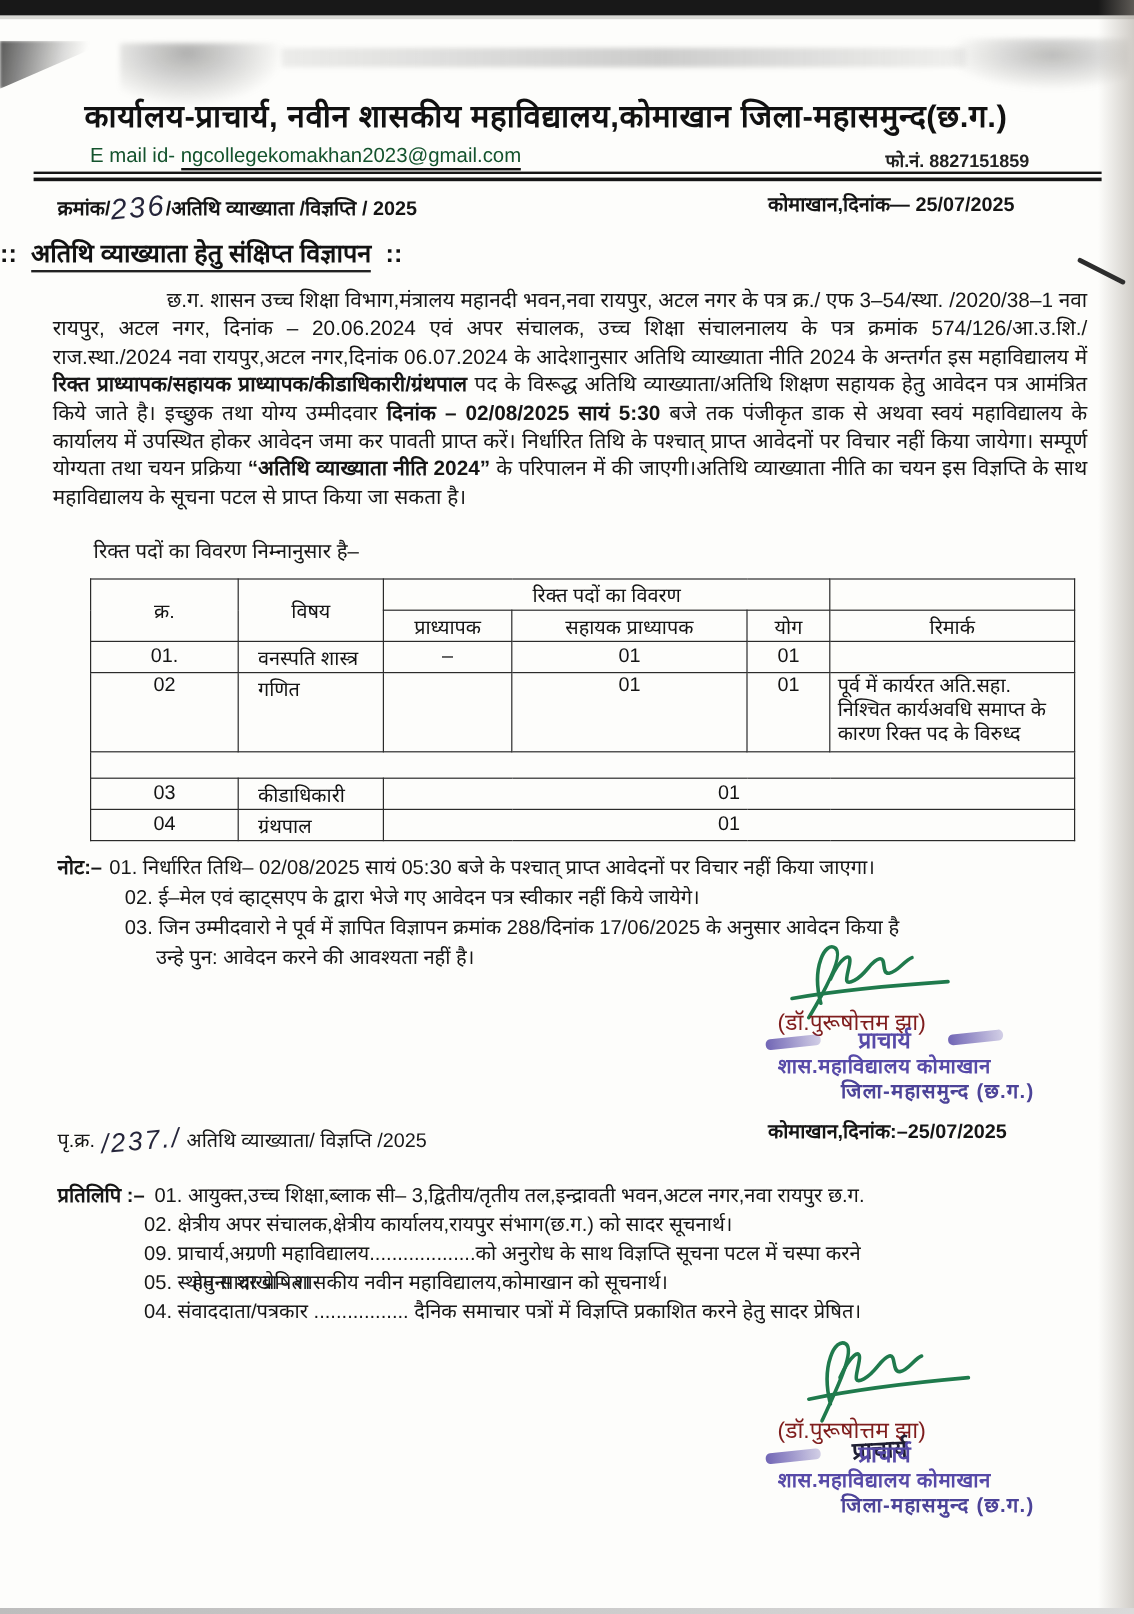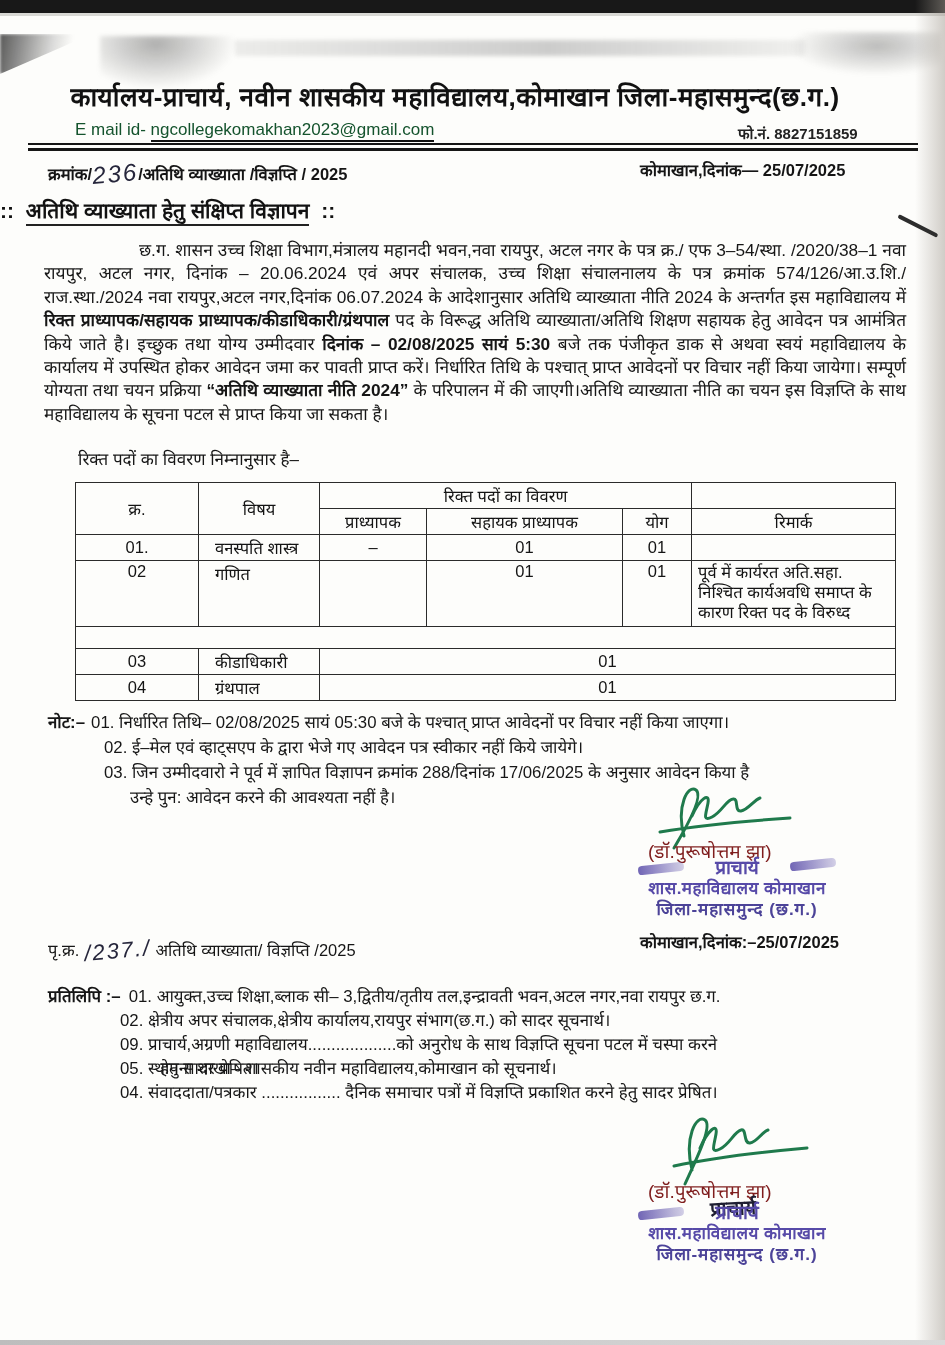--- a/index.html
+++ b/index.html
@@ -82,21 +82,21 @@
   .sig1{top:778px;left:640px;}
   .sig2{top:1108px;left:652px;}
   .sig-name{font-size:19px;color:#7f1d1d;}
   .name1{top:838px;left:648px;}
   .name2{top:1178px;left:648px;}
   .stamp{width:250px;text-align:center;color:#574aa8;filter:blur(.45px);}
   .stamp1{top:857px;left:612px;}
   .stamp2{top:1202px;left:612px;}
   .stamp-l1{font-size:19px;font-weight:bold;line-height:21px;position:relative;}
   .stamp-l2{font-size:17px;font-weight:bold;line-height:21px;letter-spacing:.5px;}
-  .stamp-l3{font-size:17px;font-weight:bold;line-height:21px;letter-spacing:1px;color:#4c4398;}
+  .stamp-l3{font-size:17px;font-weight:bold;line-height:21px;letter-spacing:1px;color:#4c4398;text-align:right;}
   .wing{position:absolute;height:9px;border-radius:4px;
     background:linear-gradient(90deg,rgba(87,74,168,.85),rgba(87,74,168,.25));}
   .wing-l{left:26px;top:7px;width:46px;transform:rotate(-6deg);}
   .wing-r{right:26px;top:3px;width:46px;transform:rotate(-6deg);}
   .black-designation{top:1194px;left:710px;font-size:20px;font-weight:bold;
     color:#1e1e32;transform:rotate(-3deg);}
 
   
   .end-left{top:936px;left:48px;font-size:16.5px;color:#161616;}
   .end-right{top:930px;left:640px;font-size:16.5px;font-weight:bold;color:#151515;}

